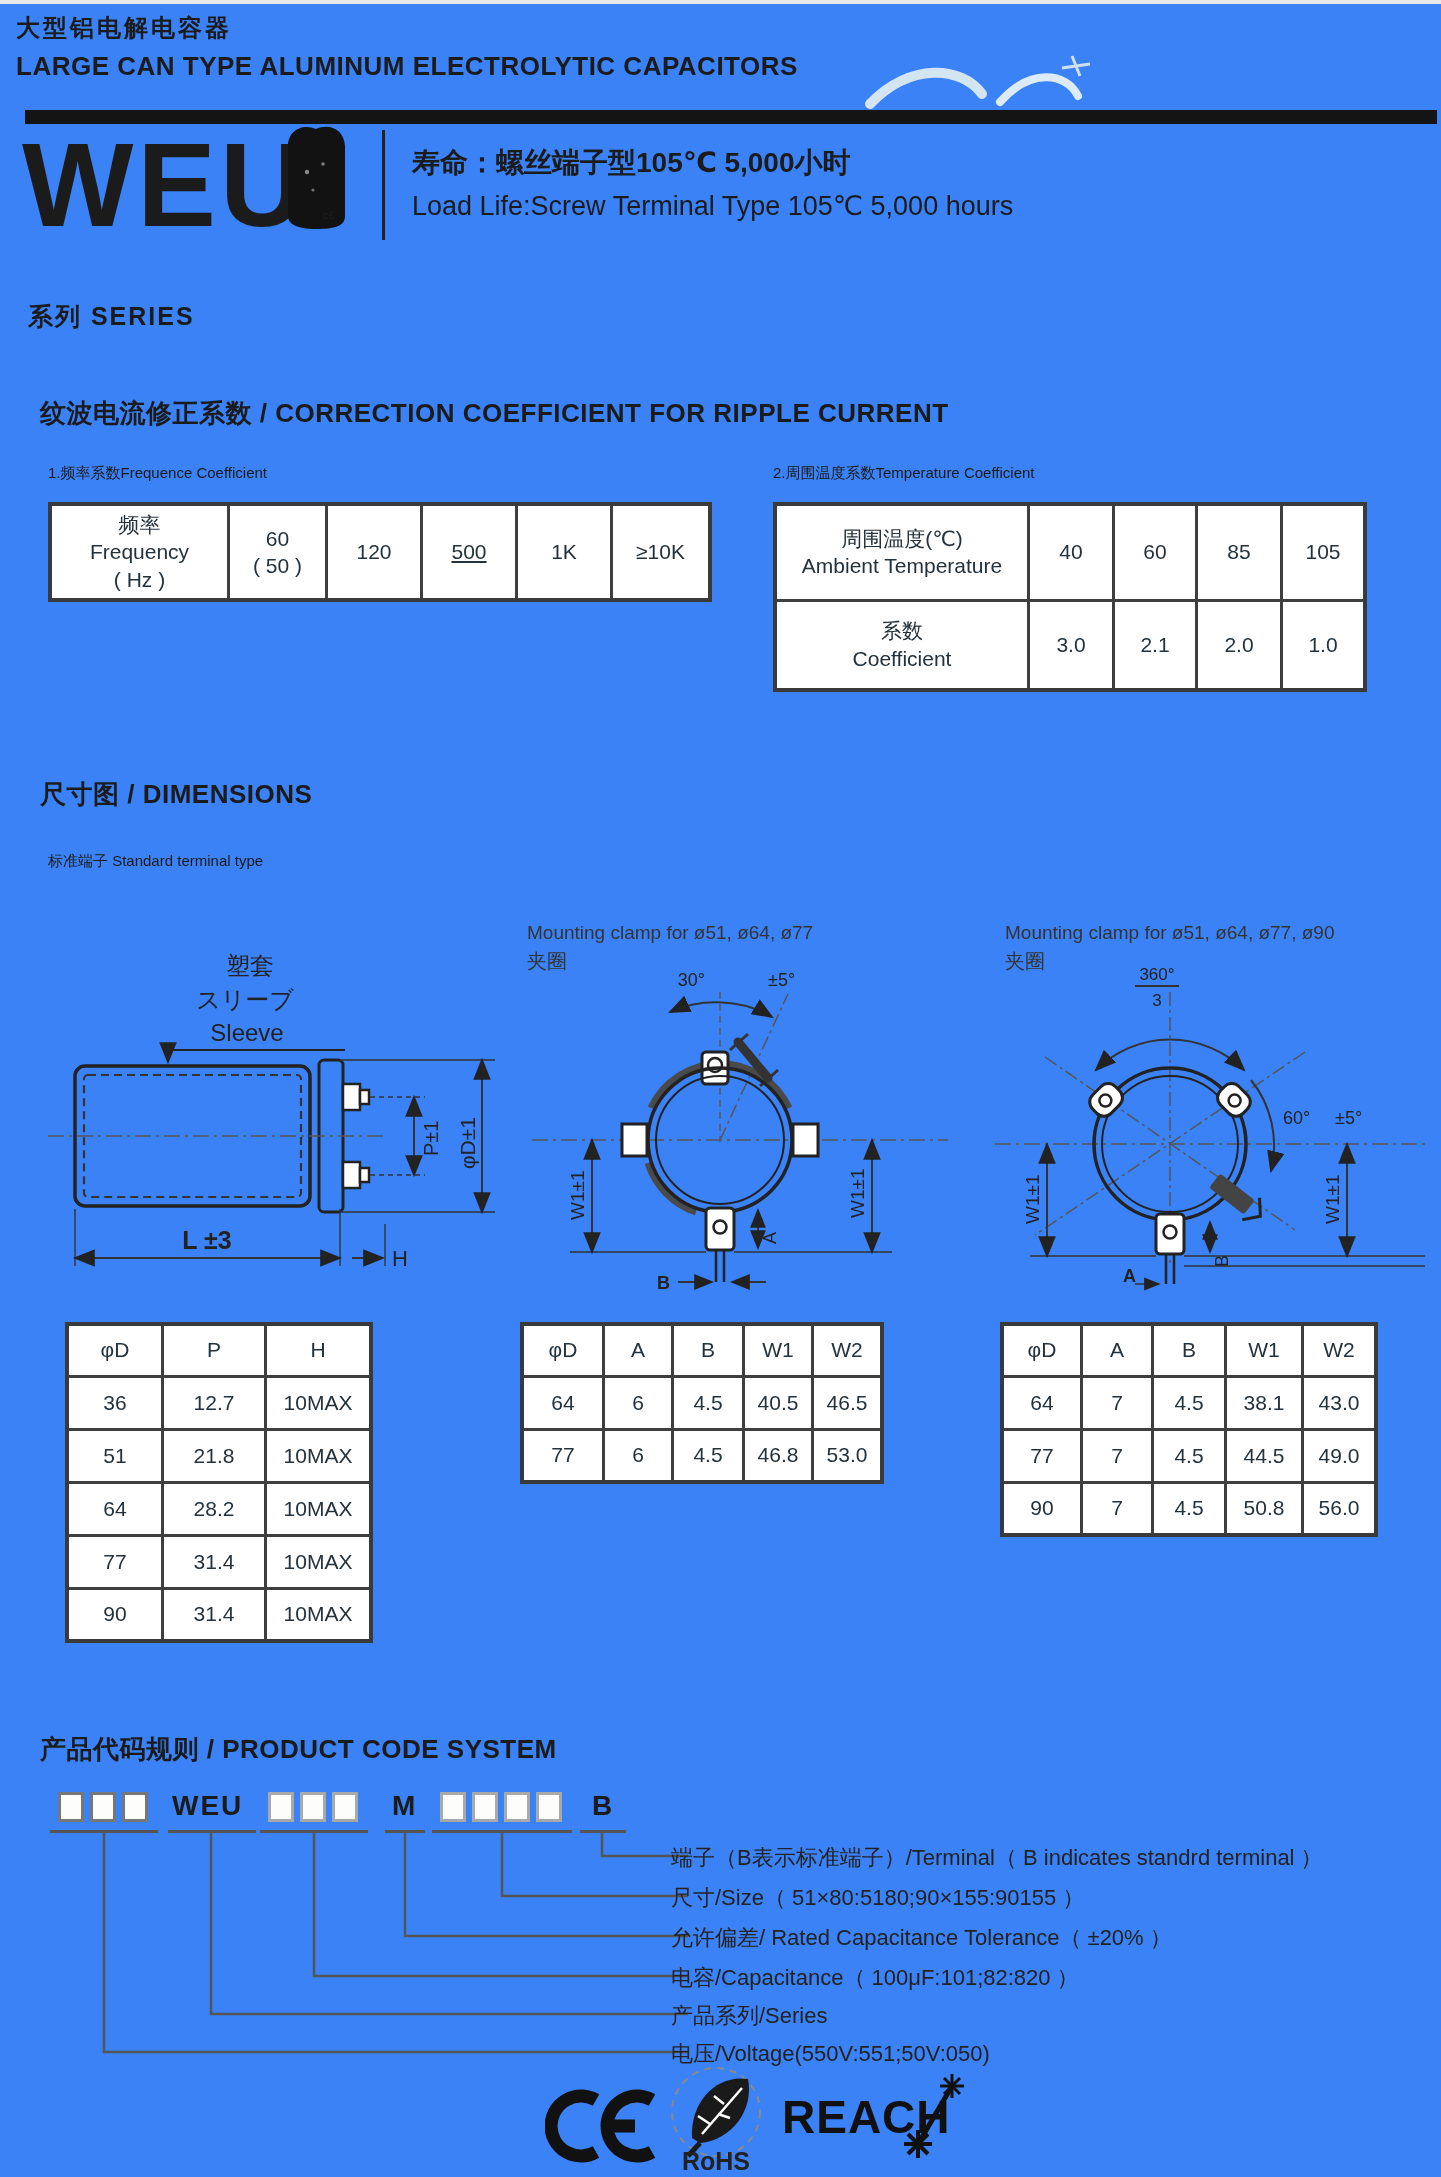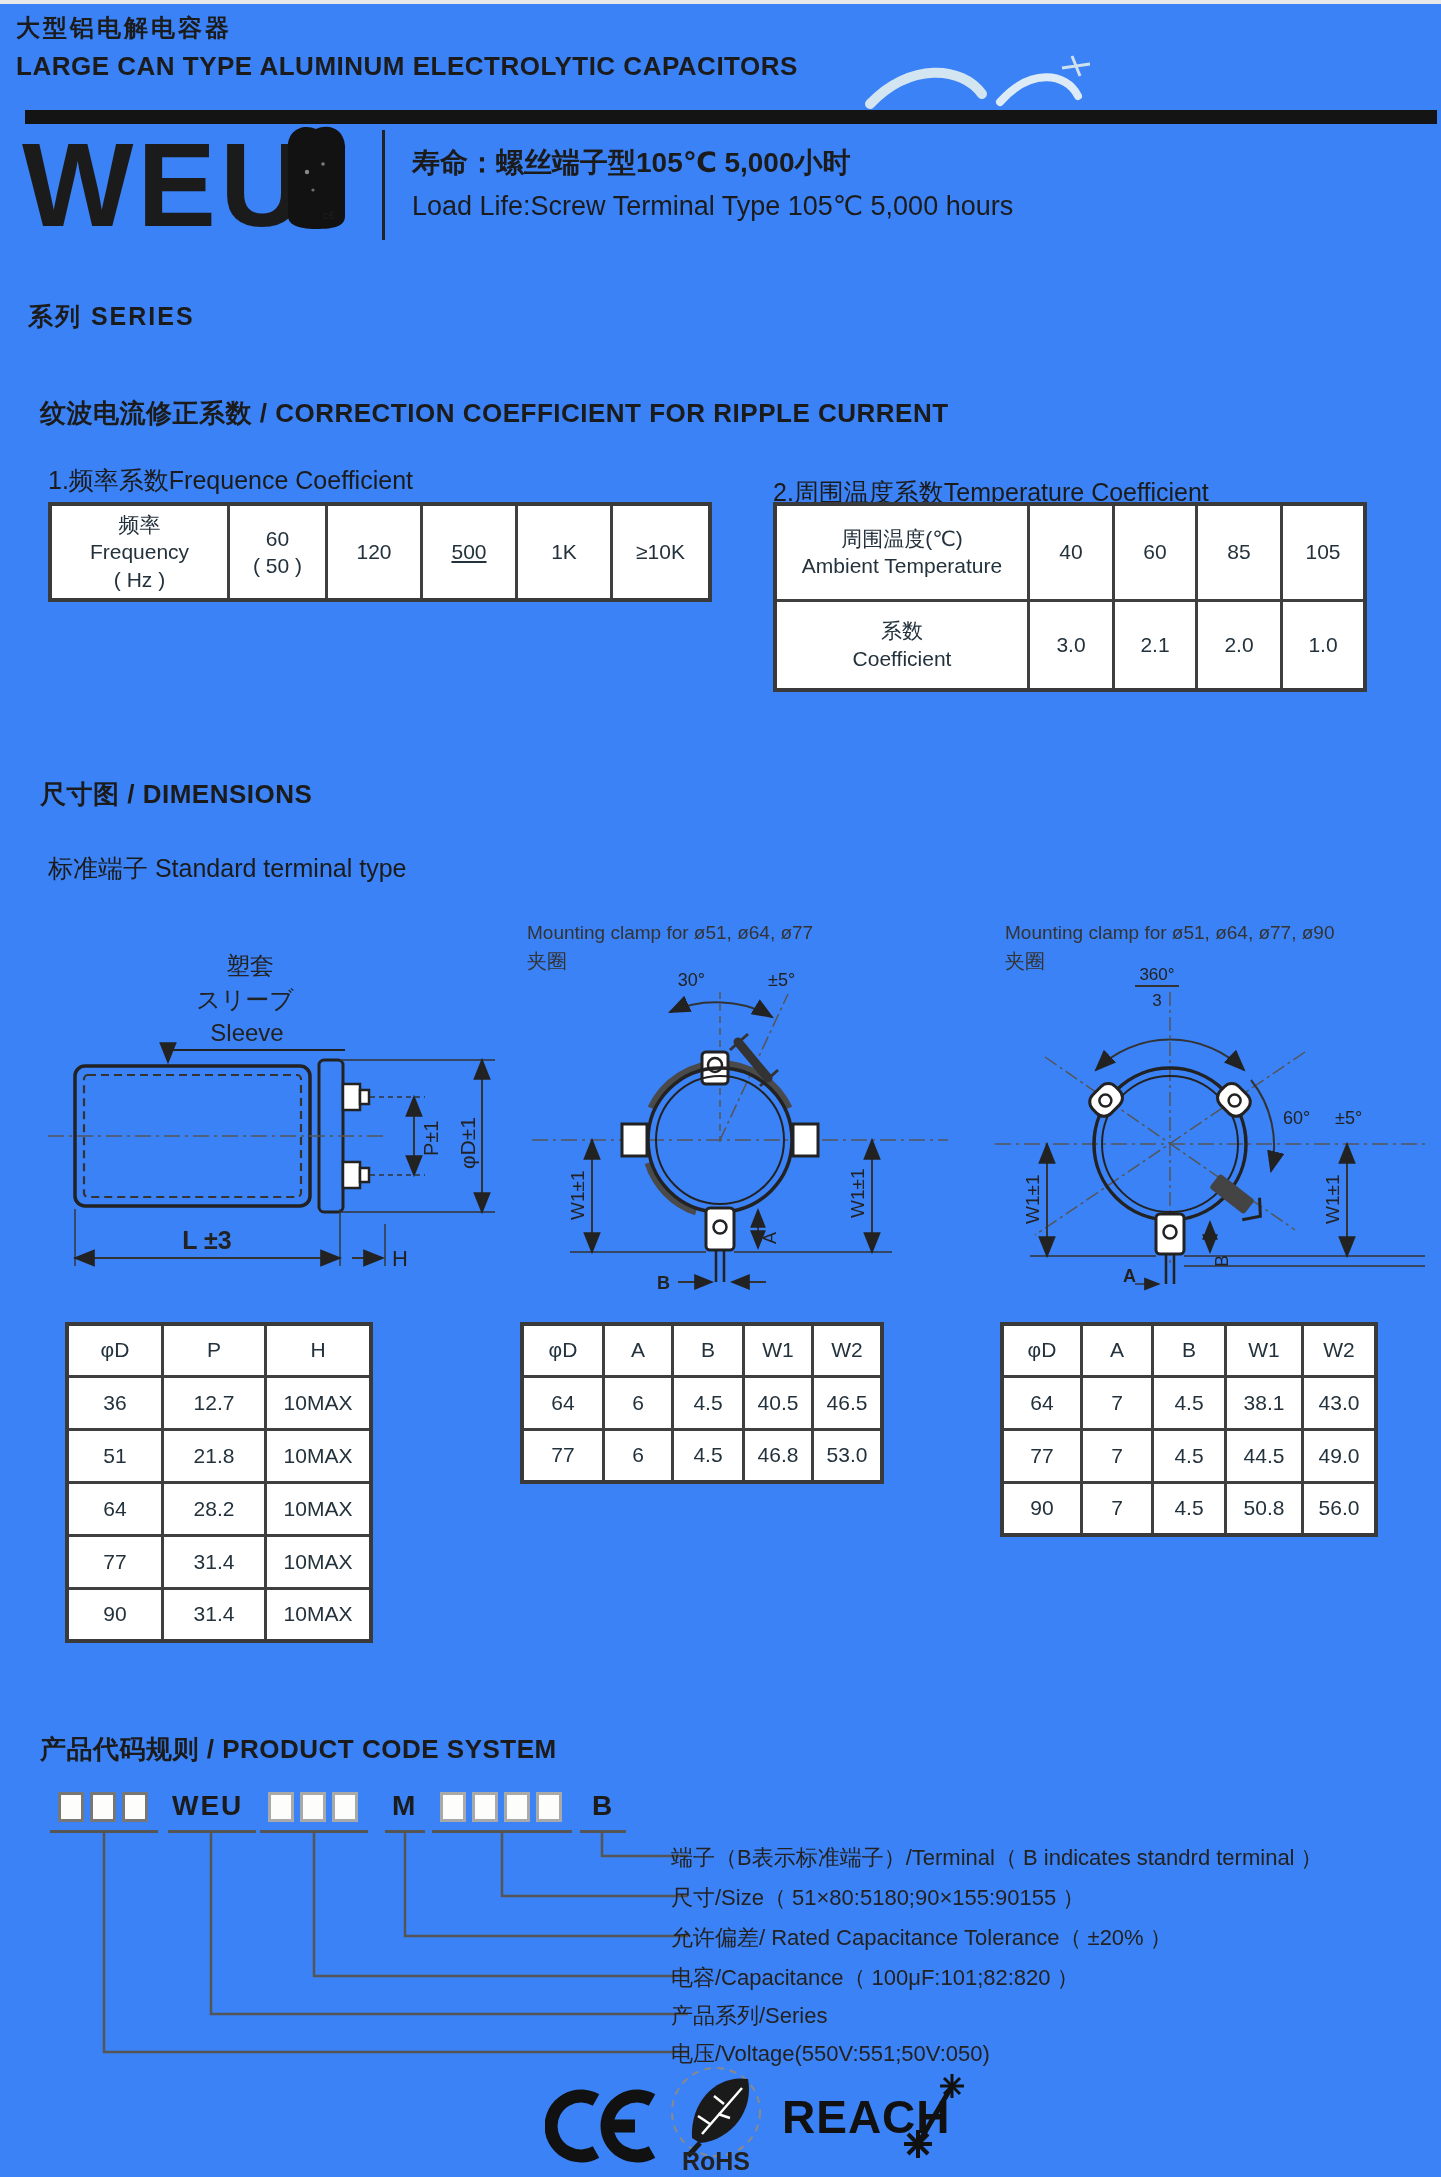--- a/index.html
+++ b/index.html
@@ -15,21 +15,21 @@
   .title-en{font-size:26px;font-weight:bold;letter-spacing:.5px;margin-top:7px;}
   .header-bar{position:absolute;left:25px;top:106px;width:1412px;height:14px;background:#141414;}
   
   .weu{font-size:118px;font-weight:bold;letter-spacing:4px;line-height:1;}
   .series-label{font-size:25px;font-weight:bold;letter-spacing:2px;}
   .vdivider{width:3px;height:110px;background:#222;}
   .life-zh{font-size:28px;font-weight:bold;}
   .life-en{font-size:27px;}
   
   .sect-title{font-size:26px;font-weight:bold;letter-spacing:.5px;}
-  .sub-label{font-size:25px;}
+  .sub-label{font-size:15px;}
   
   table.dt{border-collapse:collapse;border:4px solid #3a3a3a;table-layout:fixed;}
   table.dt td{border:3px solid #3f3f3f;text-align:center;vertical-align:middle;
     font-size:21px;color:#23323c;padding:0;background:#fff;}
   td.blue{background:#7cc5e8;}
   td.hdr{font-size:19px;line-height:1.3;}
   td.val{color:#333;}
   
   .code-box{position:absolute;width:26px;height:30px;border:3px solid #777;background:#fdfdfc;box-sizing:border-box;}
   .code-box.lt{border-color:#a9a9a9;}
@@ -70,21 +70,21 @@
     <text x="40" y="99" font-size="11" fill="#fff" opacity=".75">c€</text>
   </svg>
 
   <div class="abs vdivider" style="left:382px;top:126px;"></div>
 
   <div class="abs life-zh" style="left:412px;top:140px;">寿命：螺丝端子型105℃  5,000小时</div>
   <div class="abs life-en" style="left:412px;top:186px;">Load Life:Screw Terminal Type  105℃ 5,000  hours</div>
 
   <div class="abs sect-title" style="left:40px;top:392px;">纹波电流修正系数  / CORRECTION COEFFICIENT FOR RIPPLE CURRENT</div>
   <div class="abs sub-label" style="left:48px;top:460px;">1.频率系数Frequence Coefficient</div>
-  <div class="abs sub-label" style="left:773px;top:472px;text-align:center;">2.周围温度系数Temperature Coefficient</div>
+  <div class="abs sub-label" style="left:773px;top:460px;text-align:center;">2.周围温度系数Temperature Coefficient</div>
 
   <table class="dt abs" style="left:48px;top:498px;">
     <tbody>
         <tr style="height:96px;">
       <td class="blue hdr pre" style="width:175px;">频率
 Frequency
 ( Hz )</td>
       <td class="blue hdr pre" style="width:95px;">60
 ( 50 )</td>
       <td class="blue hdr" style="width:92px;">120</td>

